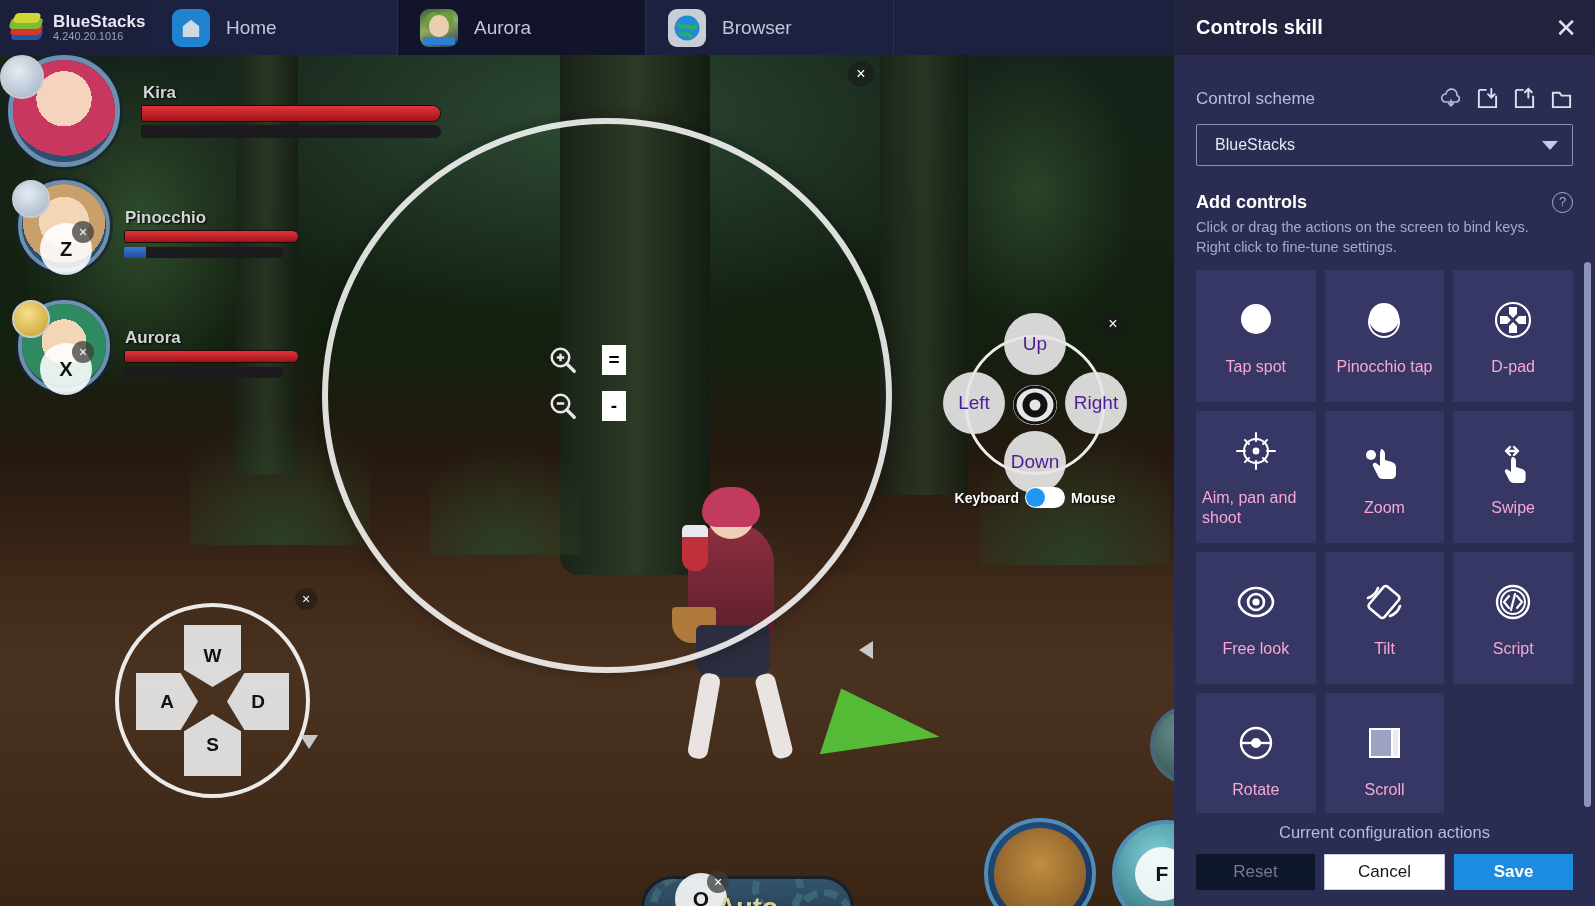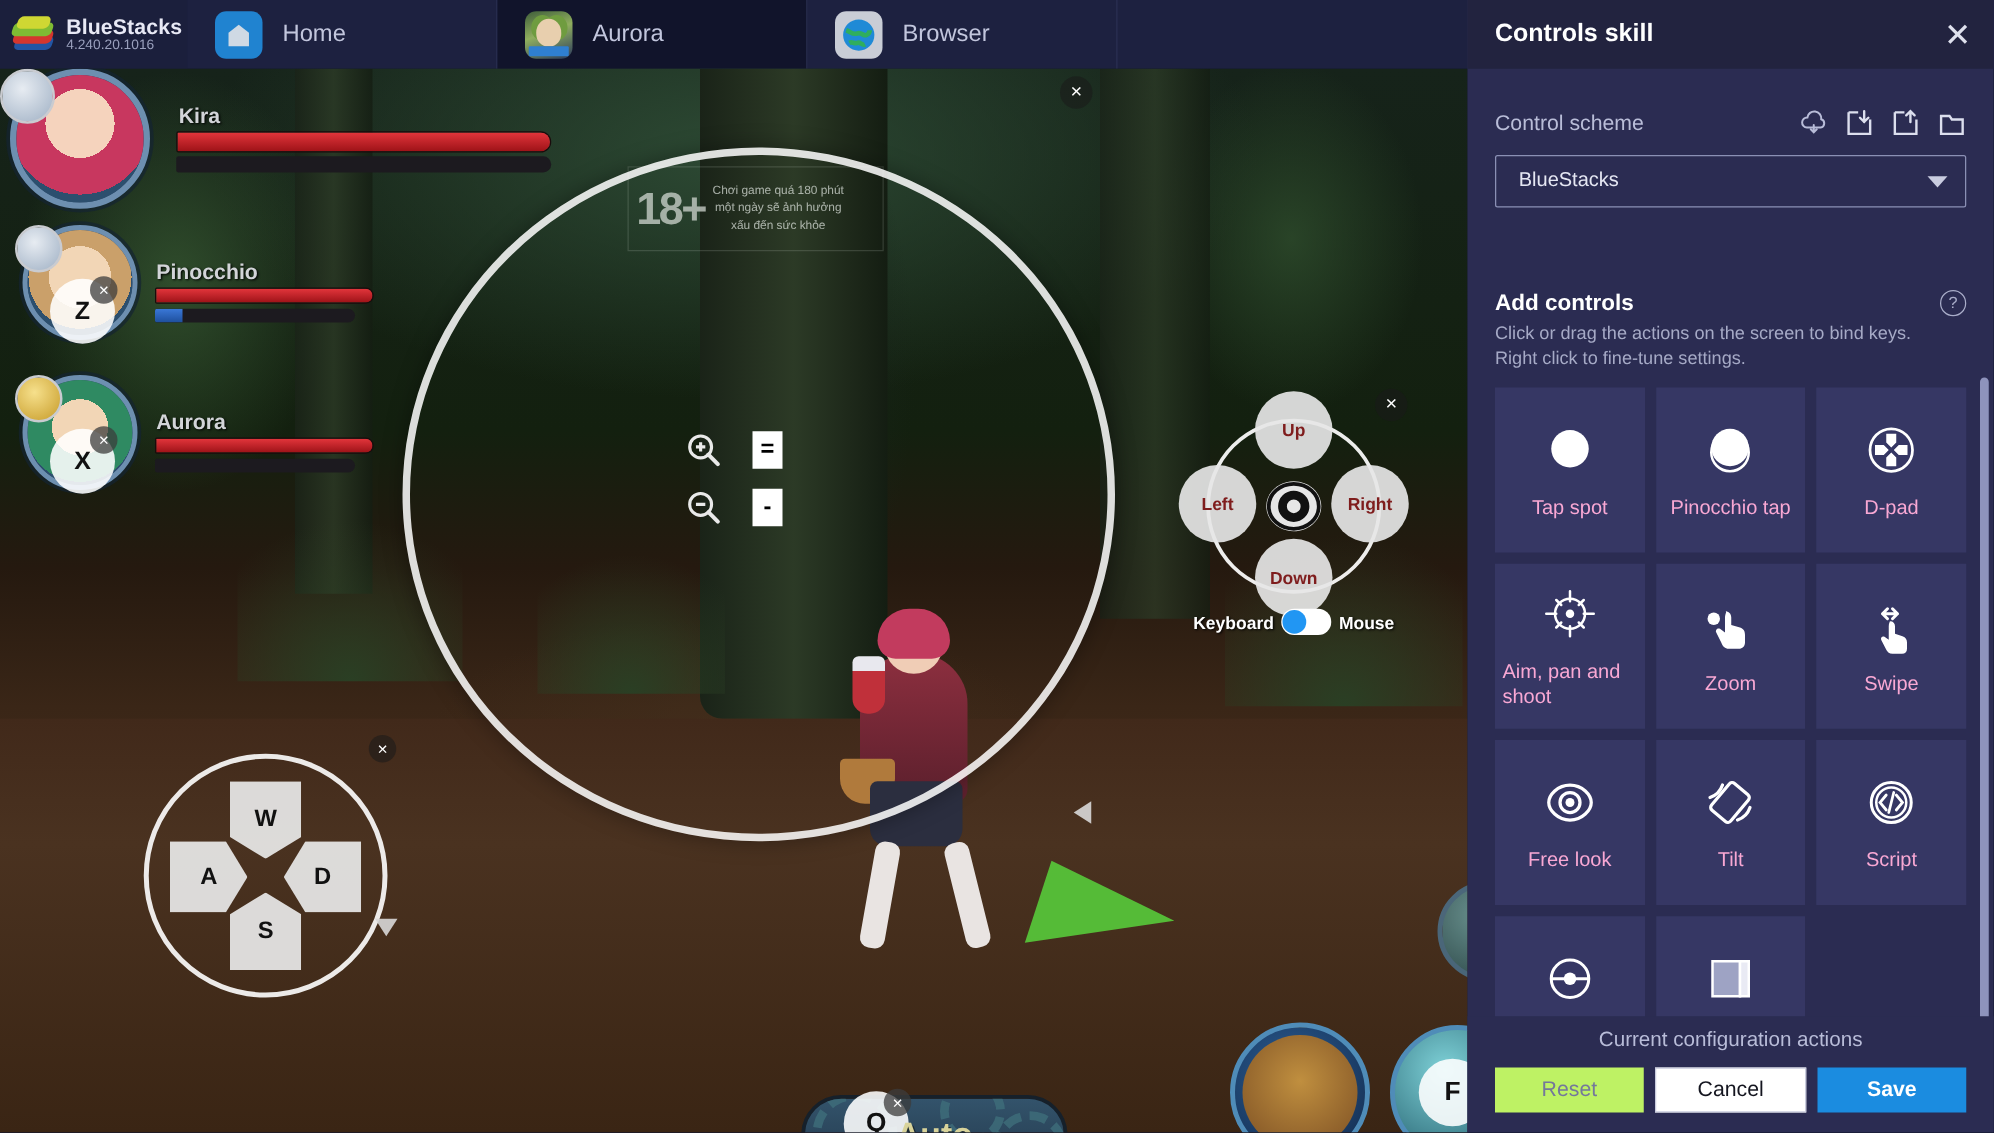--- a/index.html
+++ b/index.html
@@ -163,21 +163,21 @@
   .keycap {
     min-width: 24px; height: 30px; background: #fff; color: #000; display:flex;
     align-items:center; justify-content:center; font-size: 19px; font-weight: bold; padding: 0 5px;
   }
 
   
   .dpadOverlay { position: absolute; left: 945px; top: 262px; width: 180px; height: 200px; }
   .dp-ring { position: absolute; left: 20px; top: 18px; width: 140px; height: 140px;
              border: 3px solid rgba(255,255,255,.92); border-radius: 50%; }
   .dp-btn { position: absolute; border-radius: 50%; background: rgba(230,230,230,.92);
-            color: #7f1d1d; font-weight: bold; font-size: 14px; display:flex;
+            color: #4c1d95; font-weight: normal; font-size: 19px; display:flex;
             align-items:center; justify-content:center; cursor: pointer; }
   .dp-center { position: absolute; left: 60px; top: 58px; width: 60px; height: 60px; }
   .dp-kb { position: absolute; left: -2px; top: 170px; width: 184px; display: flex;
            align-items: center; justify-content: center; gap: 6px; color: #fff; font-size: 14px;
            font-weight: bold; text-shadow: 1px 1px 2px #000; }
   .toggle { width: 40px; height: 21px; border-radius: 11px; background: #fff; position: relative; cursor: pointer; }
   .toggle i { position:absolute; left: 1px; top: 1px; width: 19px; height: 19px; border-radius: 50%; background: #2196f3; }
 
   
   .wasd { position: absolute; left: 115px; top: 548px; width: 195px; height: 195px; }
@@ -230,21 +230,21 @@
   .sicon { width: 23px; height: 23px; cursor: pointer; }
   .scheme-select {
     margin-top: 14px; height: 42px; border: 1px solid #8b90b5; border-radius: 2px;
     display: flex; align-items: center; justify-content: space-between;
     padding: 0 14px 0 18px; color: #e5e7f3; font-size: 16px; cursor: pointer;
   }
   .caret { width: 0; height: 0; border-left: 8px solid transparent; border-right: 8px solid transparent;
            border-top: 9px solid #c9cce0; }
 
   .addctl { padding: 10px 22px 0; flex: none; }
-  .addctl-head { display:flex; align-items:flex-end; justify-content: space-between; margin-top: 40px; }
+  .addctl-head { display:flex; align-items:flex-end; justify-content: space-between; }
   .addctl-title { color: #fff; font-size: 18px; font-weight: bold; }
   .qmark { width: 21px; height: 21px; border-radius: 50%; border: 1.6px solid #a9adc9;
            color: #a9adc9; font-size: 13px; line-height: 18px; text-align: center; cursor: pointer; }
   .addctl-sub { color: #a6aac6; font-size: 14.5px; line-height: 1.4; margin-top: 4px; }
 
   .grid-wrap { flex: 1; overflow: hidden; position: relative; padding: 12px 22px 0; }
   .grid { display: grid; grid-template-columns: repeat(3, 1fr); gap: 9px; }
   .cell {
     background: #363764; height: 132px; display: flex; flex-direction: column;
     align-items: center; justify-content: center; gap: 10px; cursor: pointer; padding: 0 6px;
@@ -253,21 +253,21 @@
   .cell .clabel { color: #f9a8d4; font-size: 16px; text-align: left; line-height: 1.2; }
   .vscroll { position: absolute; right: 4px; top: 0; width: 7px; height: 100%; }
   .vthumb { position: absolute; left: 0; top: 4px; width: 7px; height: 545px;
             background: #8e93bc; border-radius: 4px; }
 
   .panel-foot { flex: none; padding: 10px 22px 16px; background: #2b2c52; }
   .foot-title { color: #b8bcd8; font-size: 16.5px; text-align: center; margin-bottom: 12px; }
   .foot-btns { display: flex; gap: 9px; }
   .btn { flex: 1; height: 36px; display:flex; align-items:center; justify-content:center;
          font-size: 17px; cursor: pointer; }
-  .btn.reset { background: #bef264; color: #74789b; }
+  .btn.reset { background: #0f172a; color: #74789b; }
   .btn.cancel { background: #fff; color: #14151f; border: 1px solid #c9ccde; }
   .btn.save { background: #1b8ce0; color: #fff; font-weight: bold; }
 </style>
 </head>
 <body>
 
 <div id="root">
 
   <div class="topbar">
     <div class="brand">
@@ -321,28 +321,20 @@
   <div class="game">
     <div class="forest"></div>
     <div class="trunk t1"></div>
     <div class="trunk t2"></div>
     <div class="trunk t3"></div>
     <div class="ground"></div>
     <div class="bush b1"></div>
     <div class="bush b2"></div>
     <div class="bush b3"></div>
 
-    <div class="age-notice">
-      <div class="big">18+</div>
-      <div class="txt">
-        <div>Chơi game quá 180 phút</div>
-        <div>một ngày sẽ ảnh hưởng</div>
-        <div>xấu đến sức khỏe</div>
-      </div>
-    </div>
 
     <div class="hero">
       <div class="cape"></div>
         <div class="basket"></div>
         <div class="potion"></div>
       <div class="skirt"></div>
         <div class="legL"></div>
         <div class="legR"></div>
       <div class="head"></div>
         <div class="hair"></div>

